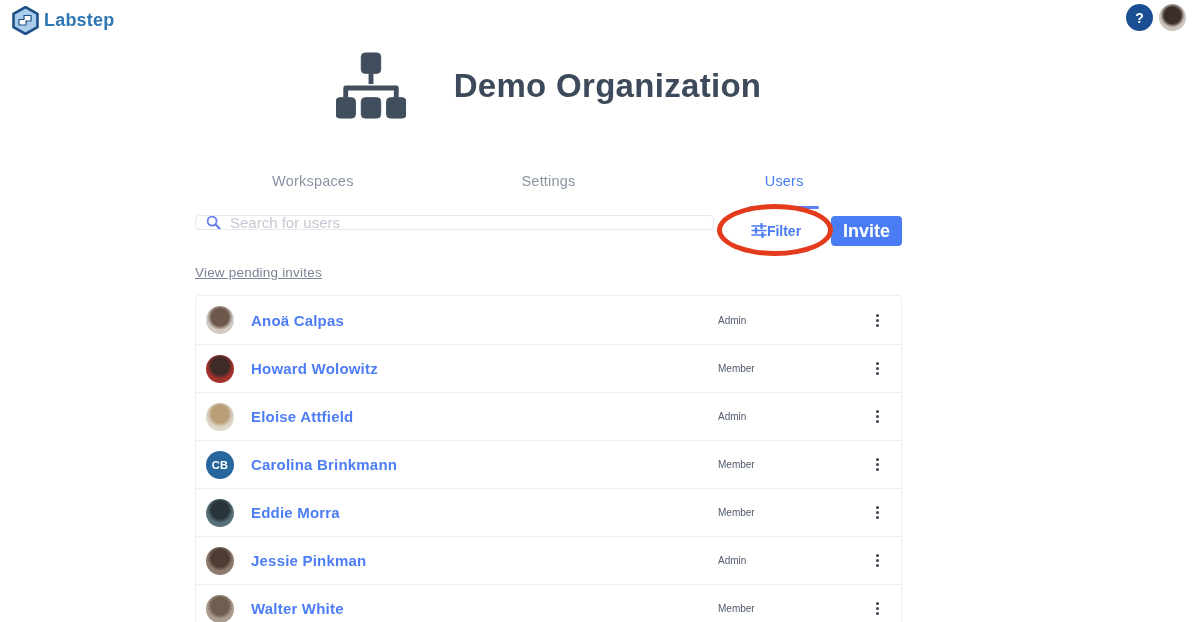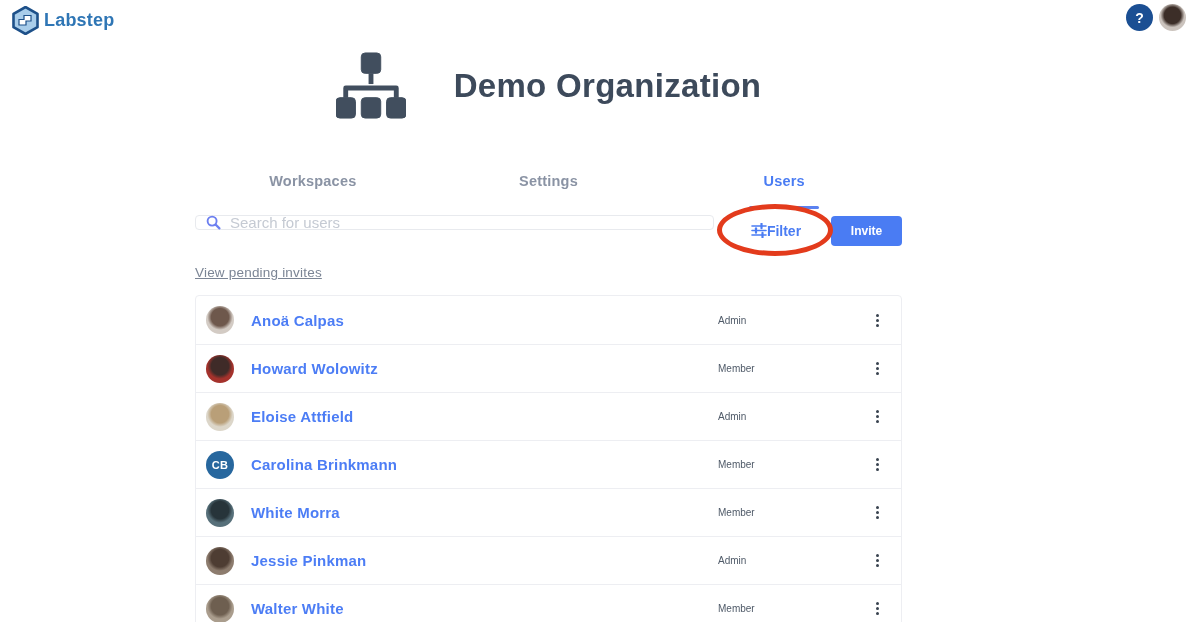--- a/index.html
+++ b/index.html
@@ -20,39 +20,39 @@
   .content { position:absolute; left:195px; top:0; width:707px; }
 
   .org-header { position:absolute; left:0; top:52px; width:707px; display:flex;
     align-items:center; justify-content:center; gap:48px; }
   .org-icon { width:70px; height:68px; }
   .org-title { font-size:33px; font-weight:700; color:#3d4a5b; letter-spacing:.3px; }
 
   
   .tabs { position:absolute; left:0; top:162px; width:707px; height:38px; display:flex; }
   .tab { flex:1; display:flex; align-items:center; justify-content:center; font-size:14.5px;
-    font-weight:700; color:#8a93a4; cursor:pointer; position:relative; letter-spacing:.2px; }
+    font-weight:400; color:#8a93a4; cursor:pointer; position:relative; letter-spacing:.2px; }
   .tab.active { color:#4a7cf3; }
   .tab.active::after { content:""; position:absolute; left:50%; transform:translateX(-50%);
     bottom:-9px; width:70px; height:3px; background:#5b82f0; border-radius:2px; }
 
   
   .toolbar { position:absolute; left:0; top:215px; width:707px; height:31px; }
   .search-box { position:absolute; left:0; top:0; width:519px; height:15px;
     border:1px solid #e8eaee; border-radius:4px; background:#fff;
     display:flex; align-items:center; padding:0 10px; gap:9px; }
   .search-box input { border:none; outline:none; flex:1; font-size:15px; color:#3d4a5b;
     font-family:"Liberation Sans", sans-serif; background:transparent; }
   .search-box input::placeholder { color:#c5cad3; }
   .filter-btn { position:absolute; left:538px; top:0; width:86px; height:31px; background:#ffffff;
     border:none; border-radius:4px; display:flex; align-items:center; justify-content:center;
     font-size:14px; font-weight:700; color:#4a7cf3; cursor:pointer;
     font-family:"Liberation Sans", sans-serif; }
   .invite-btn { position:absolute; left:636px; top:1px; width:71px; height:30px; background:#4a7cf3;
-    border:none; border-radius:4px; color:#fff; font-size:12px; font-weight:700; cursor:pointer;
+    border:none; border-radius:4px; color:#fff; font-size:18px; font-weight:700; cursor:pointer;
     font-family:"Liberation Sans", sans-serif; }
 
   
   .annotation-ellipse { position:absolute; left:717px; top:204px; width:116px; height:52px;
     border:5px solid #e33b1c; border-radius:50%; pointer-events:none; z-index:9; }
 
   .pending-link { position:absolute; left:0; top:265px; font-size:13.5px; color:#7b8595;
     text-decoration:underline; cursor:pointer; letter-spacing:.2px; }
 
   
@@ -180,21 +180,21 @@
     <span class="row-role">Member</span>
     <div class="row-kebab">
           <i></i>
           <i></i>
           <i></i>
         </div>
   </div>
 
   <div class="user-row">
     <div class="row-avatar" style="background: radial-gradient(circle at 50% 40%, rgb(39, 52, 58) 0px, rgb(39, 52, 58) 40%, rgb(87, 112, 122) 58%);"></div>
-    <span class="row-name">White Morra</span>
+    <span class="row-name">Eddie Morra</span>
     <span class="row-role">Member</span>
     <div class="row-kebab">
           <i></i>
           <i></i>
           <i></i>
         </div>
   </div>
 
   <div class="user-row">
     <div class="row-avatar" style="background: radial-gradient(circle at 50% 40%, rgb(78, 61, 51) 0px, rgb(78, 61, 51) 40%, rgb(141, 124, 110) 58%);"></div>

